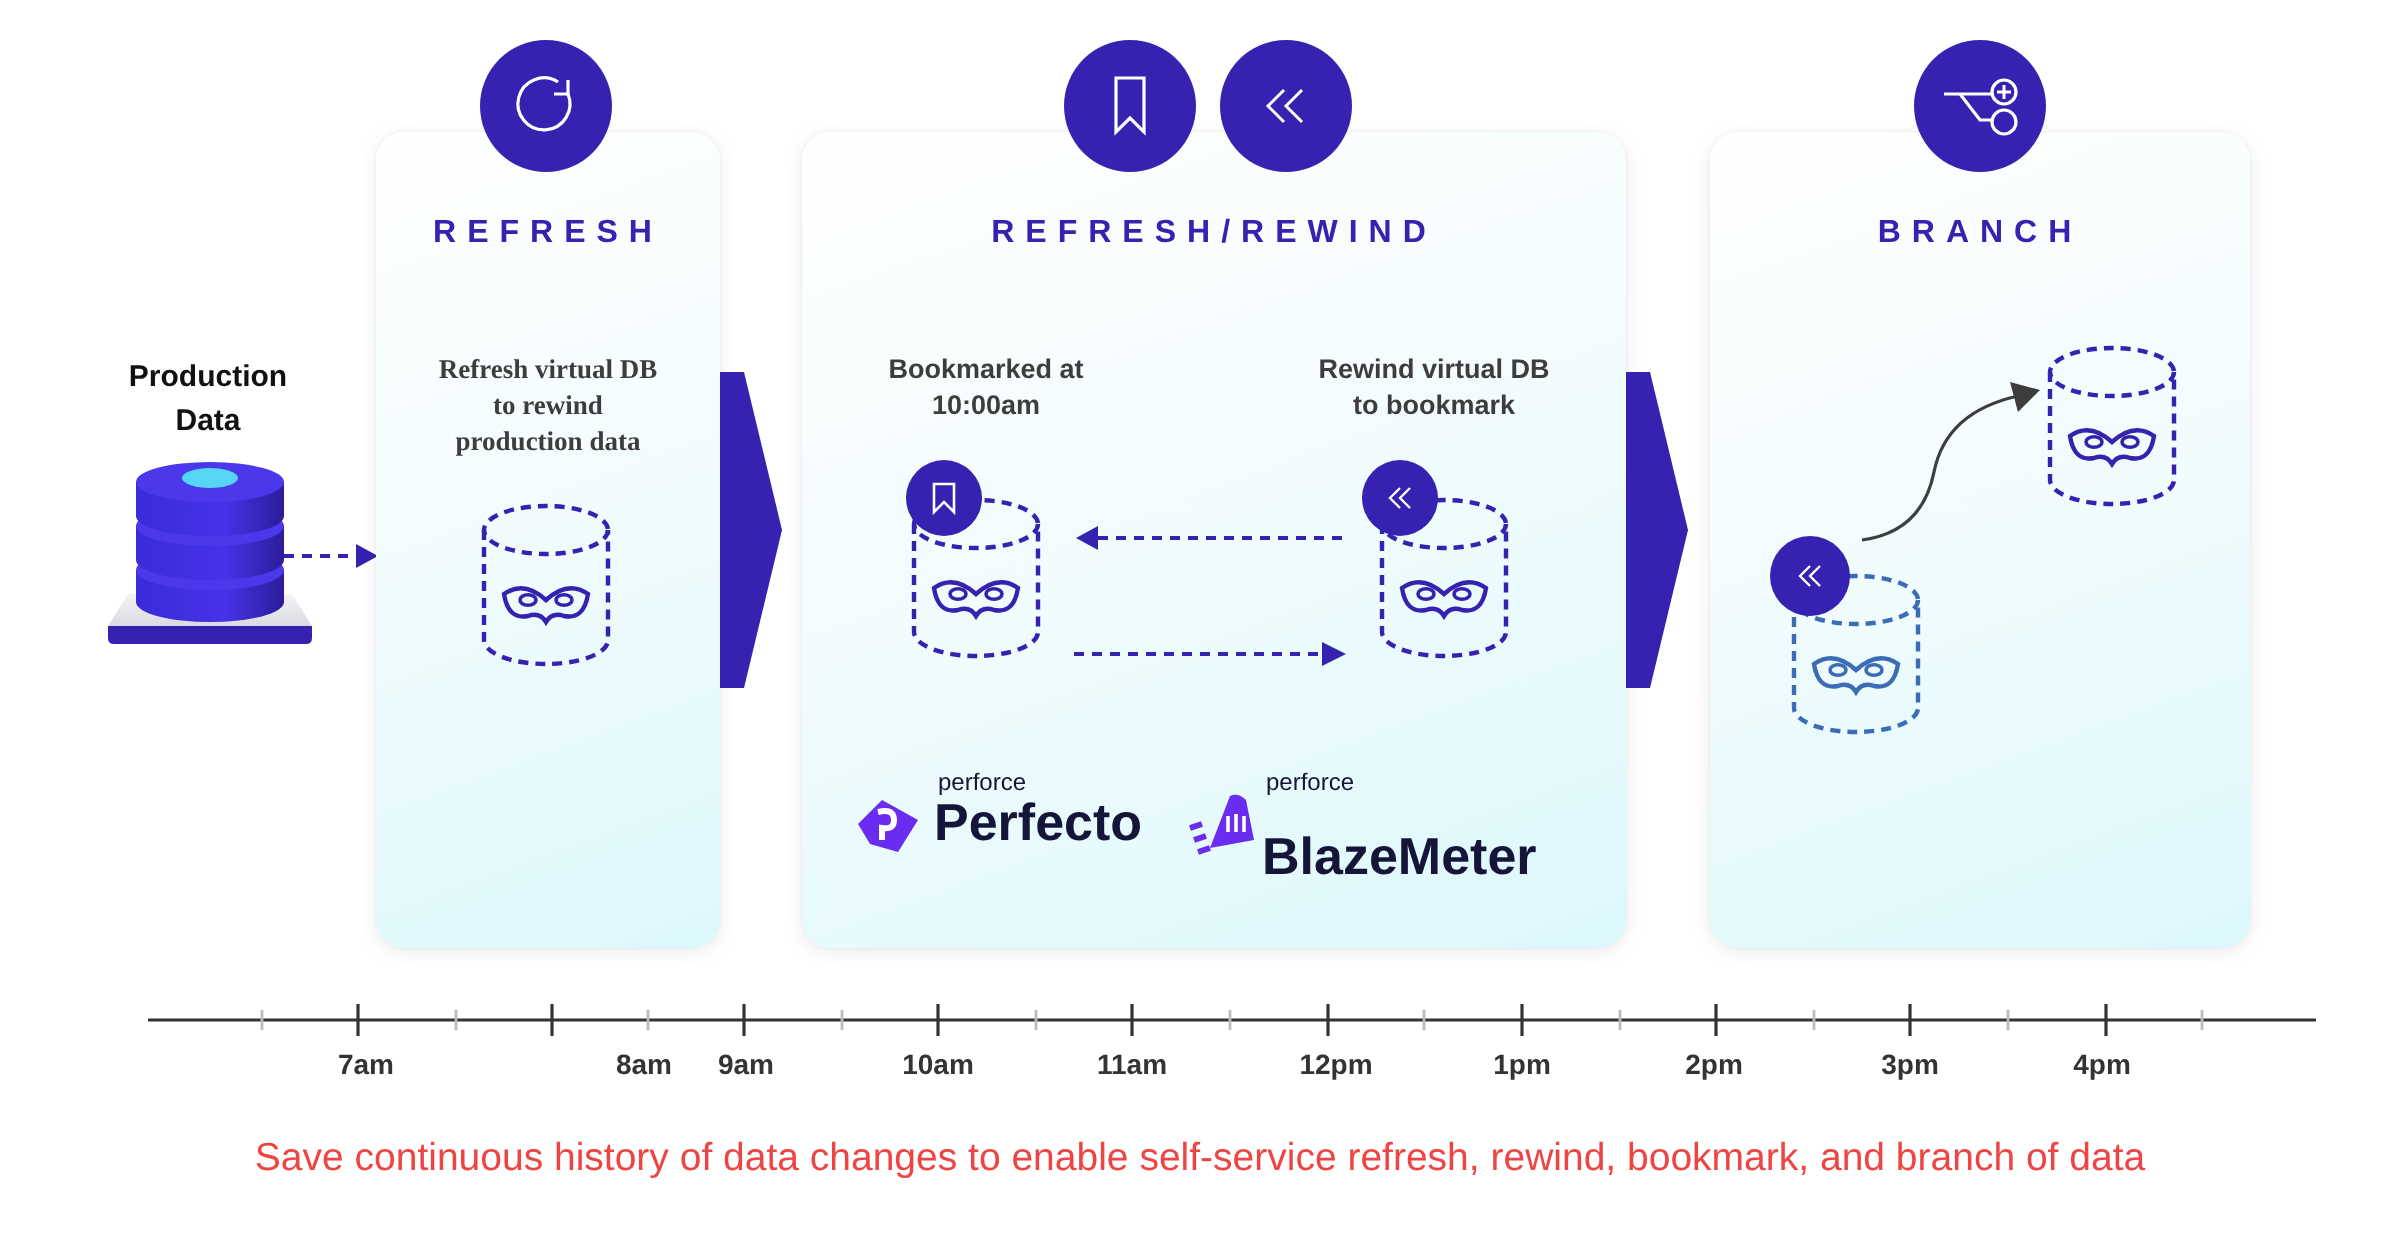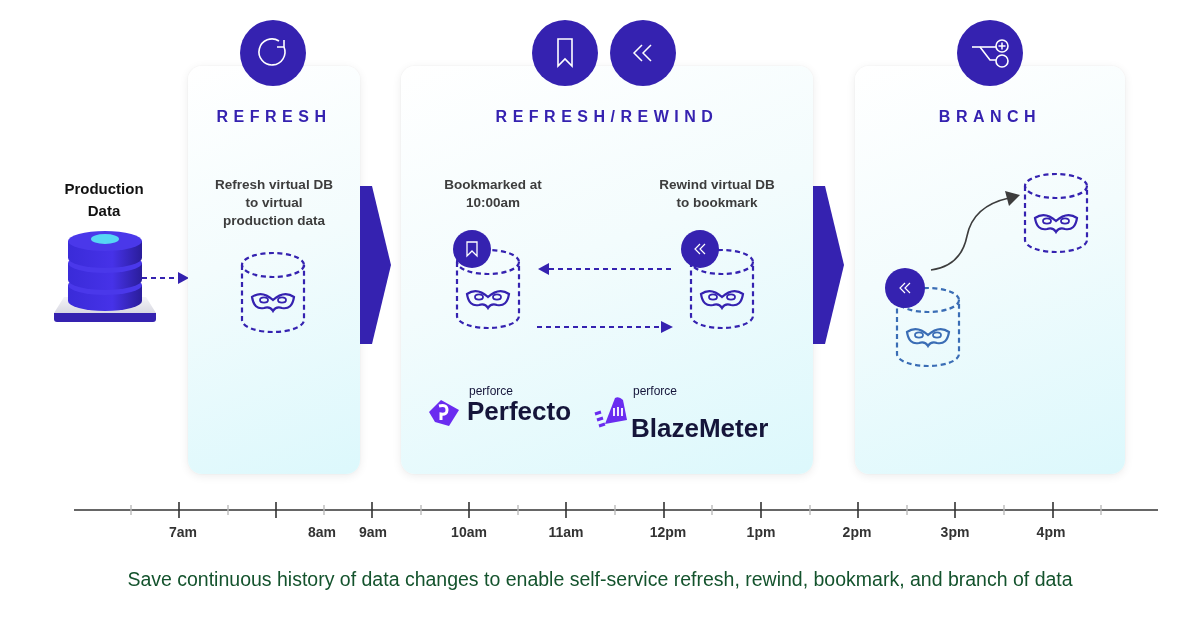--- a/index.html
+++ b/index.html
@@ -24,21 +24,21 @@
     position: absolute; text-align: center; font-weight: bold; font-size: 13.5px;
     color: #3d3d3d; line-height: 18px;
   }
   .abs { position: absolute; }
   .tick-label {
     position: absolute; top: 524px; font-weight: bold; font-size: 14px; color: #333;
     transform: translateX(-50%);
   }
   .footer {
     position: absolute; left: 0; right: 0; top: 568px; text-align: center;
-    font-size: 19.5px; color: #14532d;
+    font-size: 19.5px; color: #ef4444;
   }
   .logo-word { position: absolute; font-weight: bold; color: #15153a; }
   .logo-small { position: absolute; font-size: 12px; color: #15153a; }
 </style>
 </head>
 <body>
 
 <div class="abs" style="left:44px; top:178px; width:120px; text-align:center; font-weight:bold; font-size:15px; color:#111; line-height:22px;">
   <div>Production</div>
   <div>Data</div>
@@ -69,23 +69,23 @@
   <ellipse cx="55" cy="14" rx="14" ry="5" fill="#56d6f4"></ellipse>
 </svg>
 
 <svg class="abs" style="left:140px; top:270px;" width="52" height="16">
   <line x1="2" y1="8" x2="40" y2="8" stroke="#3522b0" stroke-width="2" stroke-dasharray="5,4"></line>
   <path d="M38 2 L49 8 L38 14 Z" fill="#3522b0"></path>
 </svg>
 
 <div class="card" style="left:188px; top:66px; width:172px; height:408px;">
   <div class="card-title" style="top:42px;">REFRESH</div>
-  <div class="caption" style="left:0; right:0; top:110px;">
+  <div class="caption" style="left:0; right:0; top:110px;font-family:Liberation Serif, serif;">
     <div>Refresh virtual DB</div>
-    <div>to virtual</div>
+    <div>to rewind</div>
     <div>production data</div>
   </div>
   <svg class="abs" style="left:50px; top:182px;" width="70" height="90" viewBox="0 0 70 90">
     <g fill="none" stroke="#3522b0" stroke-width="2.2" stroke-dasharray="5,3.5">
       <ellipse cx="35" cy="17" rx="31" ry="12"></ellipse>
       <path d="M4 17 L4 72 A31 12 0 0 0 66 72 L66 17"></path>
     </g>
     <path d="M14 49 Q24 42 35 52 Q46 42 56 49 Q54 62 44 60 Q38 58 35 63 Q32 58 26 60 Q16 62 14 49 Z" fill="none" stroke="#3522b0" stroke-width="2.2"></path>
     <ellipse cx="26" cy="52" rx="4" ry="2.6" fill="none" stroke="#3522b0" stroke-width="1.8"></ellipse>
     <ellipse cx="44" cy="52" rx="4" ry="2.6" fill="none" stroke="#3522b0" stroke-width="1.8"></ellipse>

